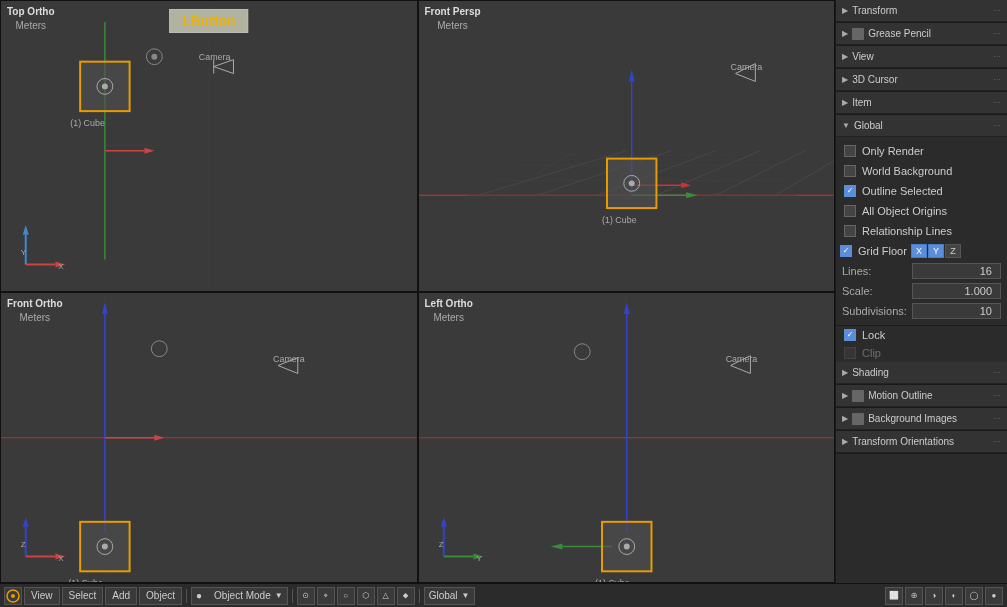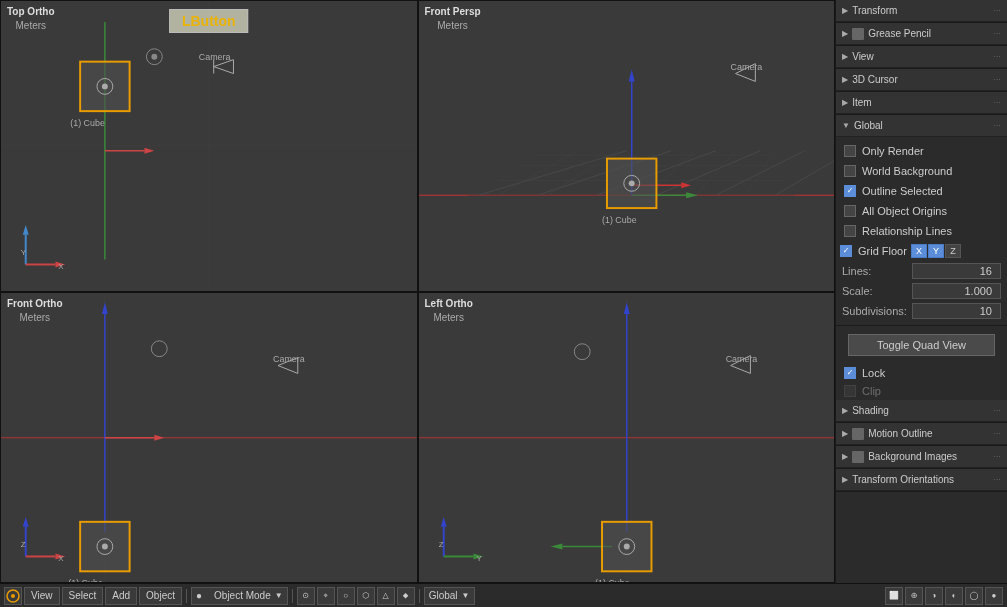--- a/index.html
+++ b/index.html
@@ -610,23 +610,20 @@
           <div class="number-field">1.000</div>
         </div>
 
         <div class="number-field-row">
           <span class="field-label">Subdivisions:</span>
           <div class="number-field">10</div>
         </div>
       </div>
     </div>
 
-    <div style="padding: 4px 6px;">
-      <button class="toggle-quad-btn">Toggle Quad View</button>
-    </div>
 
     <div class="lock-row">
       <div class="checkbox checked"></div>
       <span class="display-label">Lock</span>
     </div>
 
 
     <div class="lock-row">
       <div class="checkbox" style="opacity:0.4;"></div>
       <span class="display-label" style="opacity:0.4;">Clip</span>

